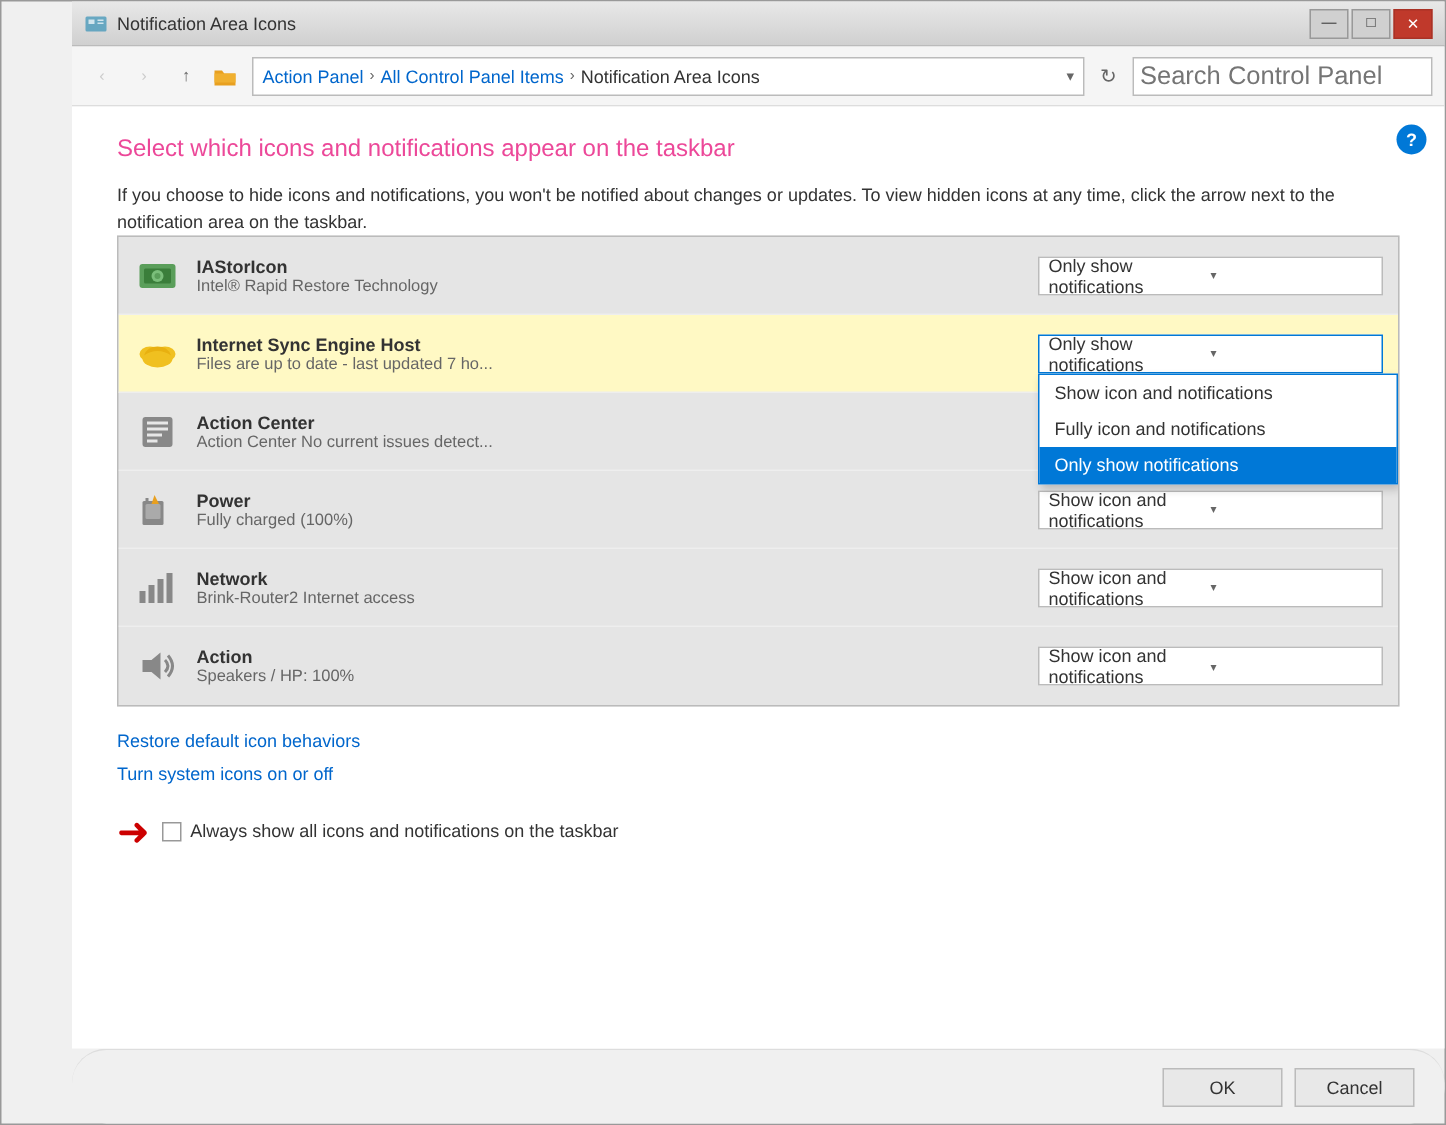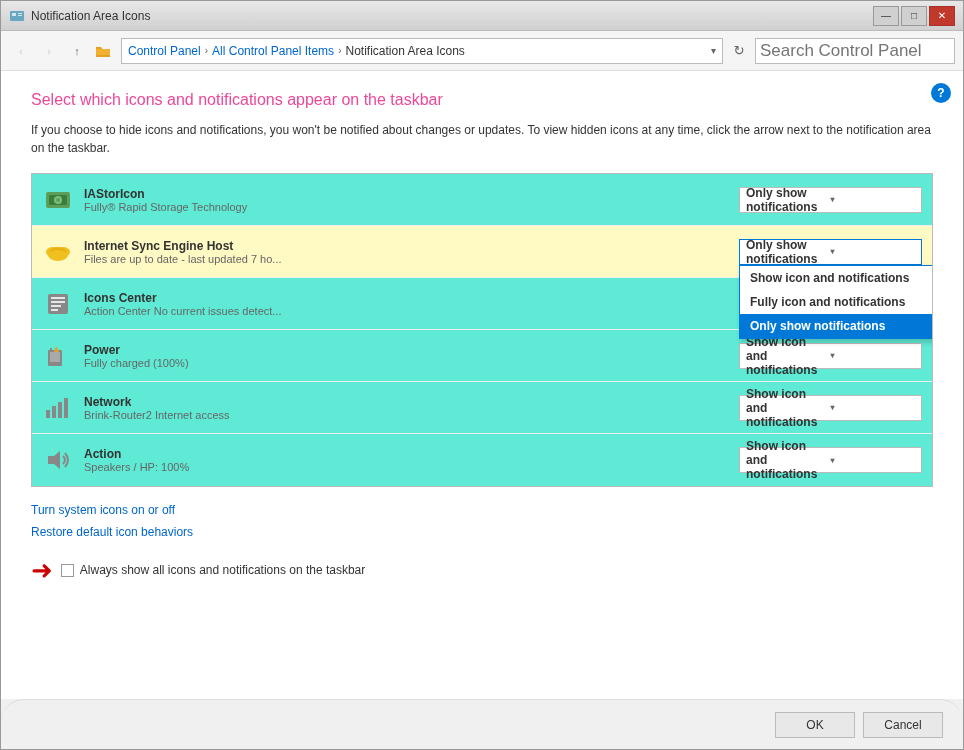--- a/index.html
+++ b/index.html
@@ -14,20 +14,21 @@
       height: 750px;
       overflow: hidden;
     }
     .window {
       width: 964px;
       height: 750px;
       background: #f0f0f0;
       border: 1px solid #999;
       display: flex;
       flex-direction: column;
+      padding-left: 47px;
     }
     .title-bar {
       background: linear-gradient(to bottom, #e8e8e8, #d0d0d0);
       height: 30px;
       display: flex;
       align-items: center;
       justify-content: space-between;
       padding: 0 8px;
       border-bottom: 1px solid #bbb;
       flex-shrink: 0;
@@ -176,25 +177,24 @@
     }
     .page-title {
       font-size: 16px;
       color: #ec4899;
       margin-bottom: 12px;
     }
     .page-description {
       font-size: 12px;
       color: #333;
       line-height: 1.5;
-      margin-bottom: 16px;
     }
     .list-container {
       border: 1px solid #bbb;
-      background: #5eead4;
+      background: #e5e5e5;
       margin-bottom: 16px;
       position: relative;
     }
     .list-scroll {
       max-height: 360px;
       overflow-y: auto;
       overflow-x: hidden;
     }
     .list-item-row {
       display: flex;
@@ -226,24 +226,23 @@
       color: #333;
     }
     .item-desc {
       font-size: 11px;
       color: #666;
       white-space: nowrap;
       overflow: hidden;
       text-overflow: ellipsis;
     }
     .item-control {
-      width: 183px;
+      width: 230px;
       flex-shrink: 0;
       position: relative;
-      font-weight: bold;
     }
     .dropdown {
       width: 100%;
       height: 26px;
       border: 1px solid #bbb;
       background: white;
       display: flex;
       align-items: center;
       padding: 0 6px;
       cursor: pointer;
@@ -359,21 +358,21 @@
     <button class="nav-btn disabled">‹</button>
     <button class="nav-btn disabled">›</button>
     <button class="nav-btn">↑</button>
     <div style="width:20px;height:20px;display:flex;align-items:center;justify-content:center;margin-right:4px;">
       <svg width="16" height="16" viewBox="0 0 16 16">
         <path d="M1 4h5l1.5 2H15v8H1z" fill="#e8a020"></path>
         <path d="M1 6h14v6H1z" fill="#f0b030"></path>
       </svg>
     </div>
     <div class="breadcrumb-bar">
-      <span class="breadcrumb-item">Control Panel</span>
+      <span class="breadcrumb-item">Action Panel</span>
       <span class="breadcrumb-sep">›</span>
       <span class="breadcrumb-item">All Control Panel Items</span>
       <span class="breadcrumb-sep">›</span>
       <span class="breadcrumb-current">Notification Area Icons</span>
       <span class="breadcrumb-arrow">▾</span>
     </div>
     <button class="refresh-btn">↻</button>
     <div class="search-box">
       <input class="search-input" type="text" placeholder="Search Control Panel" style="">
       <span class="search-icon-btn">🔍</span>
@@ -395,21 +394,21 @@
             <svg width="28" height="28" viewBox="0 0 28 28">
               <rect x="2" y="6" width="24" height="16" rx="2" fill="#5a9e5a"></rect>
               <rect x="5" y="9" width="18" height="10" rx="1" fill="#3a7e3a"></rect>
               <circle cx="14" cy="14" r="4" fill="#7abe7a"></circle>
               <circle cx="14" cy="14" r="2" fill="#5a9e5a"></circle>
               <rect x="10" y="20" width="8" height="2" fill="#5a9e5a"></rect>
             </svg>
           </div>
           <div class="item-info">
             <div class="item-name">IAStorIcon</div>
-            <div class="item-desc">Fully® Rapid Storage Technology</div>
+            <div class="item-desc">Intel® Rapid Restore Technology</div>
           </div>
           <div class="item-control">
             <div class="dropdown">
               <span>Only show notifications</span>
               <span class="dropdown-arrow">▾</span>
             </div>
           </div>
         </div>
 
         <div class="list-item-row highlighted" style="position:relative;">
@@ -444,21 +443,21 @@
           <div class="item-icon">
             <svg width="28" height="28" viewBox="0 0 28 28">
               <rect x="4" y="4" width="20" height="20" rx="2" fill="#888"></rect>
               <rect x="7" y="7" width="14" height="2" fill="white" opacity="0.8"></rect>
               <rect x="7" y="11" width="14" height="2" fill="white" opacity="0.8"></rect>
               <rect x="7" y="15" width="10" height="2" fill="white" opacity="0.8"></rect>
               <rect x="7" y="19" width="7" height="2" fill="white" opacity="0.8"></rect>
             </svg>
           </div>
           <div class="item-info">
-            <div class="item-name">Icons Center</div>
+            <div class="item-name">Action Center</div>
             <div class="item-desc">Action Center  No current issues detect...</div>
           </div>
           <div class="item-control">
 
             <div class="dropdown" style="background:#f5f5f5;color:#999;">
               <span></span>
               <span class="dropdown-arrow">▾</span>
             </div>
           </div>
         </div>
@@ -523,24 +522,24 @@
               <span class="dropdown-arrow">▾</span>
             </div>
           </div>
         </div>
 
       </div>
     </div>
 
     
     <div class="link-row">
+      <a class="link" href="#">Restore default icon behaviors</a>
+    </div>
+    <div class="link-row">
       <a class="link" href="#">Turn system icons on or off</a>
-    </div>
-    <div class="link-row">
-      <a class="link" href="#">Restore default icon behaviors</a>
     </div>
 
     
     <div style="position:relative; display:inline-flex; align-items:center; margin-top:10px;">
 
       <span style="color:#cc0000; font-size:26px; margin-right:8px; line-height:1;">➜</span>
       <div class="checkbox"></div>
       <span class="checkbox-label" style="margin-left:6px;text-align:right;">Always show all icons and notifications on the taskbar</span>
     </div>
 

